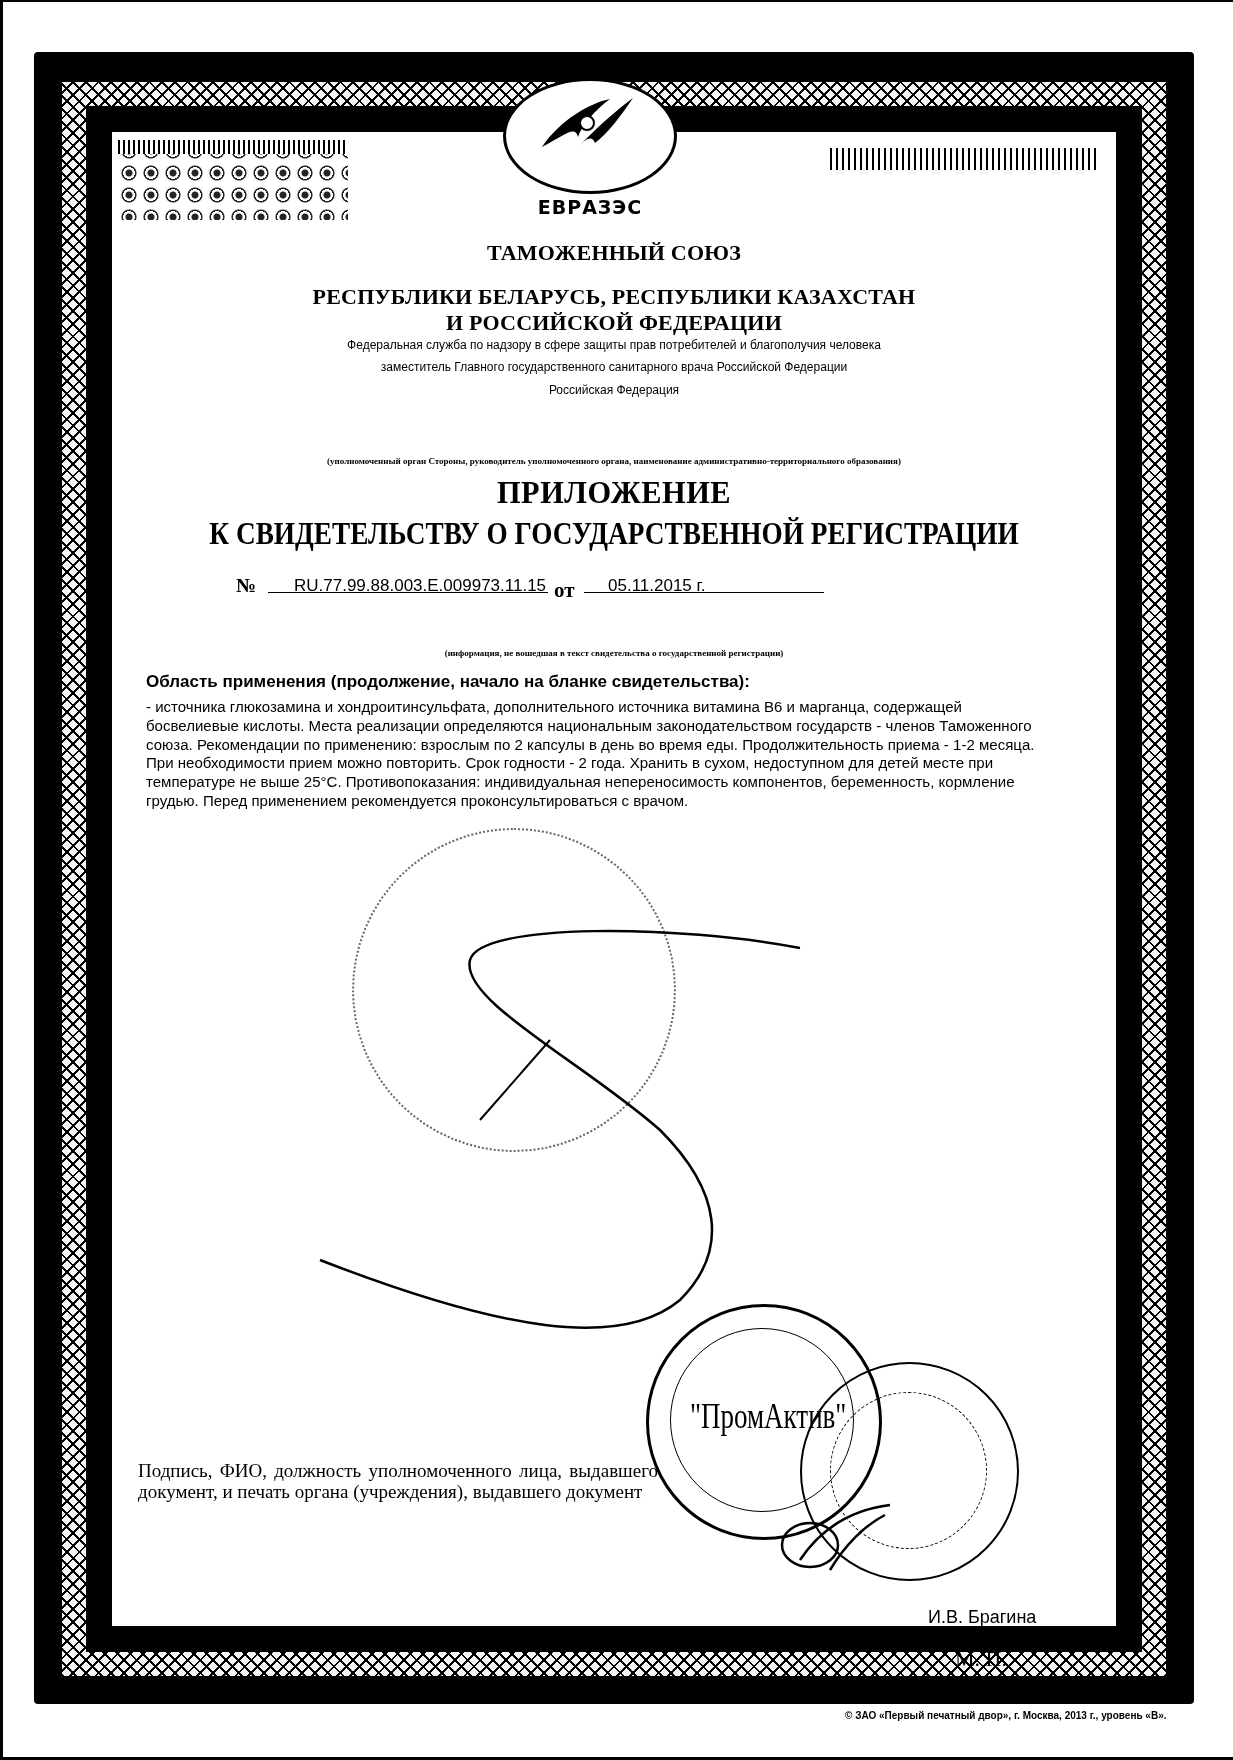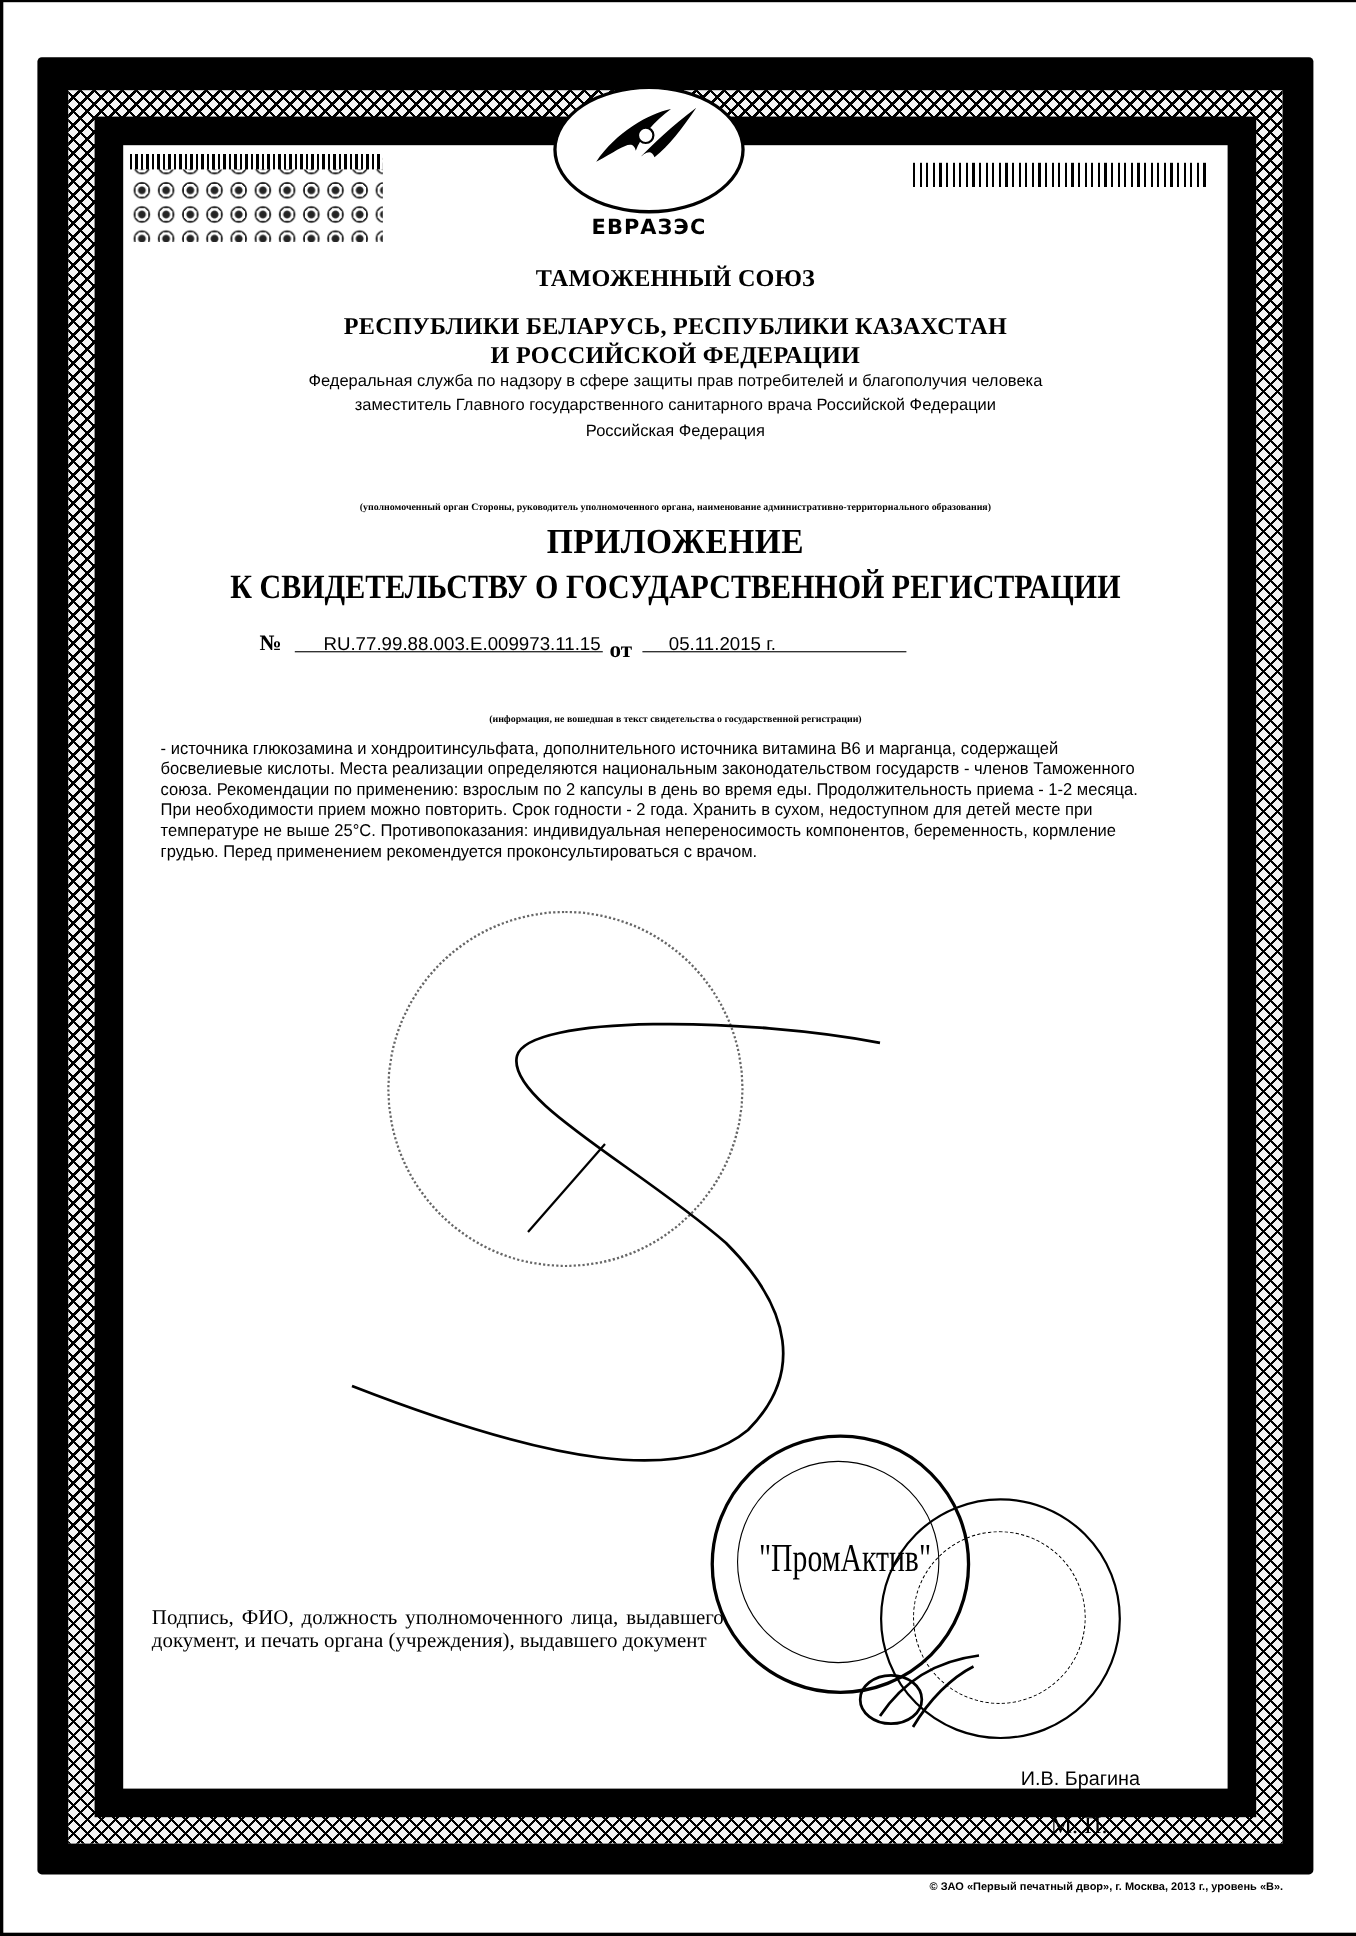--- a/index.html
+++ b/index.html
@@ -35,21 +35,21 @@
     background:repeating-linear-gradient(90deg,#000 0 2px,#fff 2px 6px); }
 
   
   .emblem { position:absolute; left:503px; top:78px; width:168px; height:110px; border-radius:50% / 50%; background:#fff; border:3px solid #000; }
   .emblem-swoosh { position:absolute; left:540px; top:95px; width:95px; height:55px; }
   .emblem-text { position:absolute; left:503px; top:152px; width:174px; text-align:center; font-family:"DejaVu Sans", sans-serif; font-weight:bold; font-size:19px; letter-spacing:1px;margin-top:44px; }
 
   .content { position:absolute; left:112px; top:132px; width:1004px; }
 
   .union-line { position:absolute; left:0; width:1004px; text-align:center; font-family:"Liberation Serif", serif; font-weight:bold; font-size:22px; letter-spacing:.2px; }
-  .agency-line { position:absolute; left:0; width:1004px; text-align:center; font-family:"Liberation Sans", sans-serif; font-size:15px; }
+  .agency-line { position:absolute; left:0; width:1004px; text-align:center; font-family:"Liberation Sans", sans-serif; font-size:12px; }
   .caption-small { position:absolute; left:0; width:1004px; text-align:center; font-family:"Liberation Serif", serif; font-size:9px; font-weight:bold; }
 
   .title1 { position:absolute; left:0; width:1004px; text-align:center; font-family:"Liberation Serif", serif; font-weight:bold; font-size:32px; letter-spacing:.5px; transform:scaleX(.95); }
   .title2 { position:absolute; left:0; width:1004px; text-align:center; font-family:"Liberation Serif", serif; font-weight:bold; font-size:31px; transform:scaleX(.88); }
 
   .regline { position:absolute; left:124px; top:442px; width:740px; height:26px; font-size:17px; }
   .regline .no { position:absolute; left:0; top:0; font-family:"Liberation Serif", serif; font-weight:bold; font-size:20px; }
   .regline .numfield { position:absolute; left:32px; top:18px; width:280px; border-bottom:1px solid #000; }
   .regline .num { position:absolute; left:58px; top:2px; font-family:"Liberation Sans", sans-serif; }
   .regline .ot { position:absolute; left:318px; top:4px; font-family:"Liberation Serif", serif; font-weight:bold; font-size:21px; }
@@ -126,20 +126,21 @@
     <span class="date">05.11.2015 г.</span>
   </div>
 
   <div class="caption-small" style="top:516px;">(информация, не вошедшая в текст свидетельства о государственной регистрации)</div>
 </div>
 
 <div class="seal-faint"></div>
 
 <div class="content" style="top:132px;">
   <div class="body-block" style="top:540px;">
+    <div class="body-head">Область применения (продолжение, начало на бланке свидетельства):</div>
     <div class="body-text">- источника глюкозамина и хондроитинсульфата, дополнительного источника витамина В6 и марганца, содержащей босвелиевые кислоты. Места реализации определяются национальным законодательством государств - членов Таможенного союза. Рекомендации по применению: взрослым по 2 капсулы в день во время еды. Продолжительность приема - 1-2 месяца. При необходимости прием можно повторить. Срок годности - 2 года. Хранить в сухом, недоступном для детей месте при температуре не выше 25°С. Противопоказания: индивидуальная непереносимость компонентов, беременность, кормление грудью. Перед применением рекомендуется проконсультироваться с врачом.</div>
   </div>
 </div>
 
 <svg class="signature-svg" viewBox="0 0 520 520">
   <path d="M500 28 C380 5 180 2 170 40 C160 80 280 140 360 210 C420 270 430 330 380 380 C320 430 200 410 20 340" fill="none" stroke="#000" stroke-width="2.5"></path>
   <path d="M250 120 L180 200" fill="none" stroke="#000" stroke-width="2"></path>
 </svg>
 
 <div class="stamp-org"></div>

